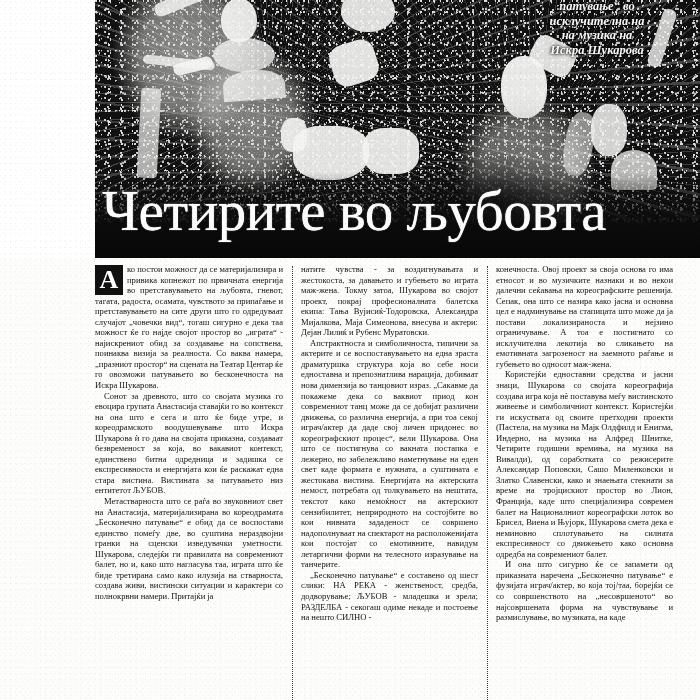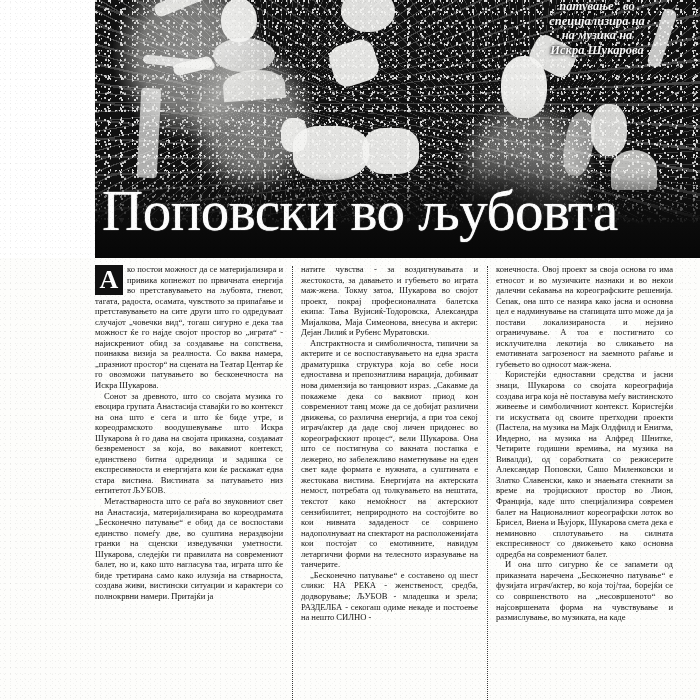--- a/index.html
+++ b/index.html
@@ -160,27 +160,27 @@
     <div class="fig" style="left:470px;top:112px;width:28px;height:64px;border-radius:40%;transform:rotate(10deg);opacity:.55;"></div>
     <div class="fig" style="left:496px;top:104px;width:36px;height:52px;border-radius:44%;opacity:.85;"></div>
     <div class="fig" style="left:516px;top:150px;width:46px;height:40px;border-radius:50% 50% 10% 10%;opacity:.75;"></div>
     <div class="fig" style="left:560px;top:8px;width:14px;height:60px;border-radius:6px;transform:rotate(18deg);opacity:.8;"></div>
     <div class="dark" style="left:300px;top:150px;width:200px;height:110px;opacity:.9;"></div>
 
     <div class="hero-bottom-fade"></div>
 
     <div class="caption">
       <div>патување“ во</div>
-      <div>специјализира на</div>
+      <div>исклучителна на</div>
       <div>на музика на</div>
       <div>Искра Шукарова</div>
     </div>
   </div>
 
-  <div class="headline">Поповски во љубовта</div>
+  <div class="headline">Четирите во љубовта</div>
 
   <div class="cols">
 
     <div class="col">
       <p class="first"><span class="dropcap">А</span><span>ко постои можност да се материјализира и привика копнежот по првичната енергија во претставувањето на љубовта, гневот, тагата, радоста, осамата, чувството за припаѓање и претставувањето на сите други што го одредуваат случајот „човечки вид“, тогаш сигурно е дека таа можност ќе го најде својот простор во „играта“ - најискрениот обид за создавање на сопствена, поинаква визија за реалноста. Со ваква намера, „празниот простор“ на сцената на Театар Центар ќе го овозможи патувањето во бесконечноста на Искра Шукарова.</span></p>
       <p>Сонот за древното, што со својата музика го евоцира групата Анастасија ставајќи го во контекст на она што е сега и што ќе биде утре, и кореодрамското воодушевување што Искра Шукарова ѝ го дава на својата приказна, создаваат безвременост за која, во вакавиот контекст, единствено битна одредница и задишка се експресивноста и енергијата кои ќе раскажат една стара вистина. Вистината за патувањето низ ентитетот ЉУБОВ.</p>
       <p>Метастварноста што се раѓа во звуковниот свет на Анастасија, материјализирана во кореодрамата „Бесконечно патување“ е обид да се воспостави единство помеѓу две, во суштина нераздвојни гранки на сценски изведувачки уметности. Шукарова, следејќи ги правилата на современиот балет, но и, како што нагласува таа, играта што ќе биде третирана само како илузија на стварноста, создава живи, вистински ситуации и карактери со полнокрвни намери. Притајќи ја</p>
     </div>
 
     <div class="col">

